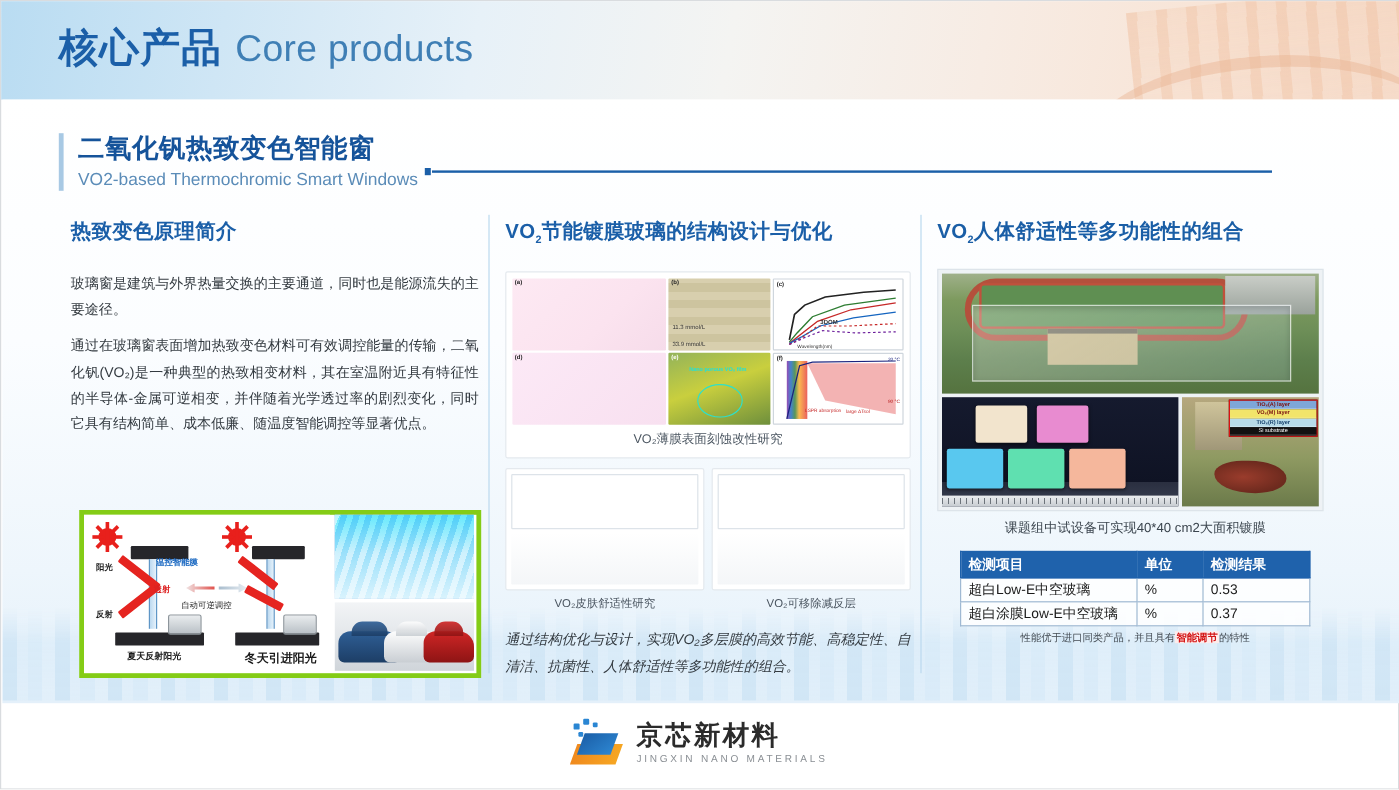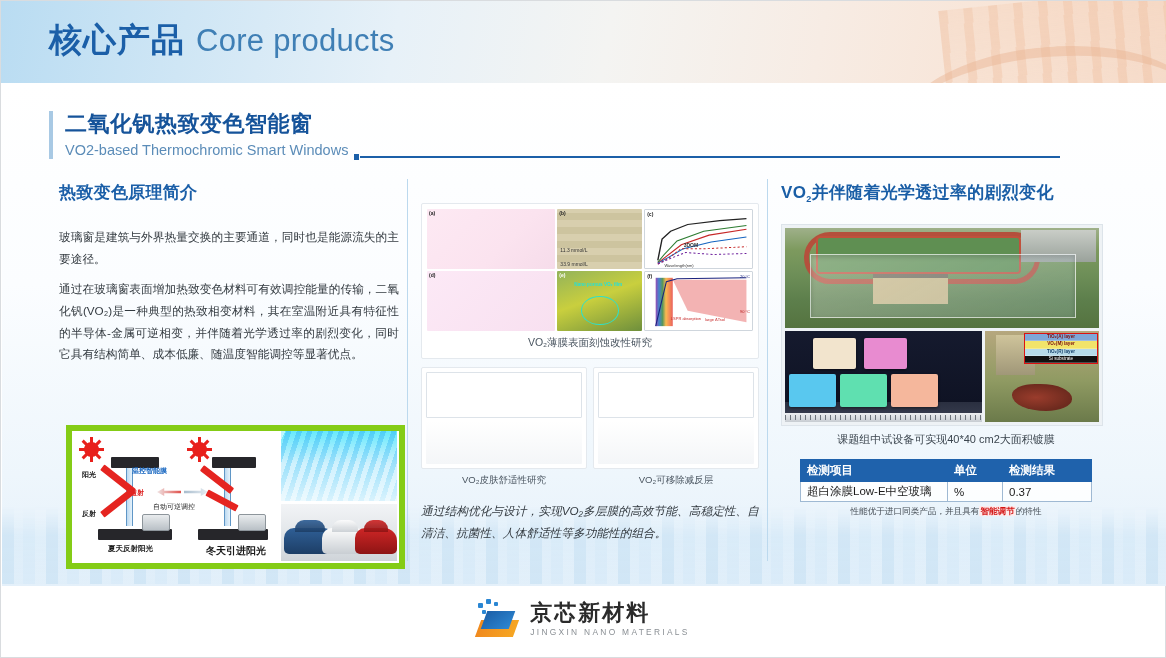--- a/index.html
+++ b/index.html
@@ -65,21 +65,21 @@
   }
   .wm-tint{
     position:absolute;left:1px;top:82px;width:1164px;height:503px;
     background:linear-gradient(180deg,#ffffff 0%,#fbfdff 40%,#eef6fc 78%,#e4f0fa 100%);
   }
 
   
   .sec{position:absolute;left:48px;top:108px;}
   .sec-bar{position:absolute;left:0;top:2px;width:4px;height:48px;background:#a8c9e4;}
   .sec-cn{margin-left:16px;font-size:22px;font-weight:bold;color:#15539a;letter-spacing:.5px;}
-  .sec-en-row{margin-left:16px;display:flex;align-items:flex-end;margin-top:3px;}
+  .sec-en-row{margin-left:16px;display:flex;align-items:flex-start;margin-top:3px;}
   .sec-en{font-size:14.5px;color:#5b8cb8;white-space:nowrap;}
   .sec-rule{height:2px;background:#1b5fa8;width:700px;margin-left:12px;position:relative;}
   .sec-rule:before{content:"";position:absolute;left:-6px;top:-2px;width:5px;height:6px;background:#1b5fa8;}
 
   
   .vdiv{position:absolute;top:178px;width:1px;height:382px;background:#bcd9ee;}
   .vdiv.a{left:406px;}
   .vdiv.b{left:766px;}
 
   
@@ -90,21 +90,21 @@
 
   
   .colL{left:58px;top:180px;width:340px;}
   .colL p{
     font-size:11.7px;color:#333a40;line-height:1.85;margin:0 0 9px 0;text-align:justify;
   }
   .colL .p1{margin-top:22px;}
 
   .art{
     position:absolute;left:65px;top:424px;width:327px;height:132px;
-    display:flex;gap:4px;background:#fff;border:6px solid #84cc16;
+    display:flex;gap:4px;background:#fff;border:4px solid #84cc16;
   }
   .art-left{position:relative;width:205px;height:130px;background:#fff;overflow:hidden;}
   .art-right{width:116px;height:130px;display:flex;flex-direction:column;gap:3px;}
   .photo-bldg{
     flex:1;background:
       linear-gradient(115deg,rgba(255,255,255,.55) 0 4px,rgba(255,255,255,0) 4px 12px),
       repeating-linear-gradient(108deg,#cfe3f5 0 5px,#9cc2e4 5px 10px),
       linear-gradient(180deg,#3f9be0,#8cc6ec 55%,#cfe6f7);
     background-blend-mode:screen,overlay,normal;
   }
@@ -328,20 +328,21 @@
             <i class="roof"></i>
           </span>
         <span class="car c3">
             <i class="roof"></i>
           </span>
       </div>
     </div>
   </div>
 
   <div class="col colM">
+    <div class="col-head"><span>VO</span><span class="sub">2</span><span>节能镀膜玻璃的结构设计与优化</span></div>
 
     <div class="m-grid">
       <div class="card m-top">
         <div class="m-top-img">
           <div class="tile t-a">
               <span class="tag">(a)</span>
             </div>
           <div class="tile t-b">
             <span class="tag">(b)</span>
             <span style="position:absolute;left:3px;bottom:16px;">11.3 mmol/L</span>
@@ -408,21 +409,21 @@
           </div>
           <div class="cap" style="font-size:9.5px;">VO₂可移除减反层</div>
         </div>
       </div>
 
       <div class="foot">通过结构优化与设计，实现VO₂多层膜的高效节能、高稳定性、自清洁、抗菌性、人体舒适性等多功能性的组合。</div>
     </div>
   </div>
 
   <div class="col colR">
-    <div class="col-head blue2"><span>VO</span><span class="sub">2</span><span>并伴随着光学透过率的剧烈变化</span></div>
+    <div class="col-head blue2"><span>VO</span><span class="sub">2</span><span>人体舒适性等多功能性的组合</span></div>
 
     <div class="r-photo">
       <div class="r-top">
         <span class="track"></span>
         <span class="field"></span>
         <span class="bldgs"></span>
         <span class="hut"></span>
         <span class="glasspane"></span>
       </div>
       <div class="r-bot">
@@ -452,20 +453,25 @@
     <table class="res">
       <thead>
         <tr>
           <th>检测项目</th>
           <th class="c2">单位</th>
           <th class="c3">检测结果</th>
         </tr>
       </thead>
       <tbody>
         <tr>
+          <td>超白Low-E中空玻璃</td>
+          <td class="c2">%</td>
+          <td class="c3">0.53</td>
+        </tr>
+        <tr>
           <td>超白涂膜Low-E中空玻璃</td>
           <td class="c2">%</td>
           <td class="c3">0.37</td>
         </tr>
       </tbody>
     </table>
 
     <div class="r-note">
       <span>性能优于进口同类产品，并且具有</span><b>智能调节</b><span>的特性</span>
     </div>

